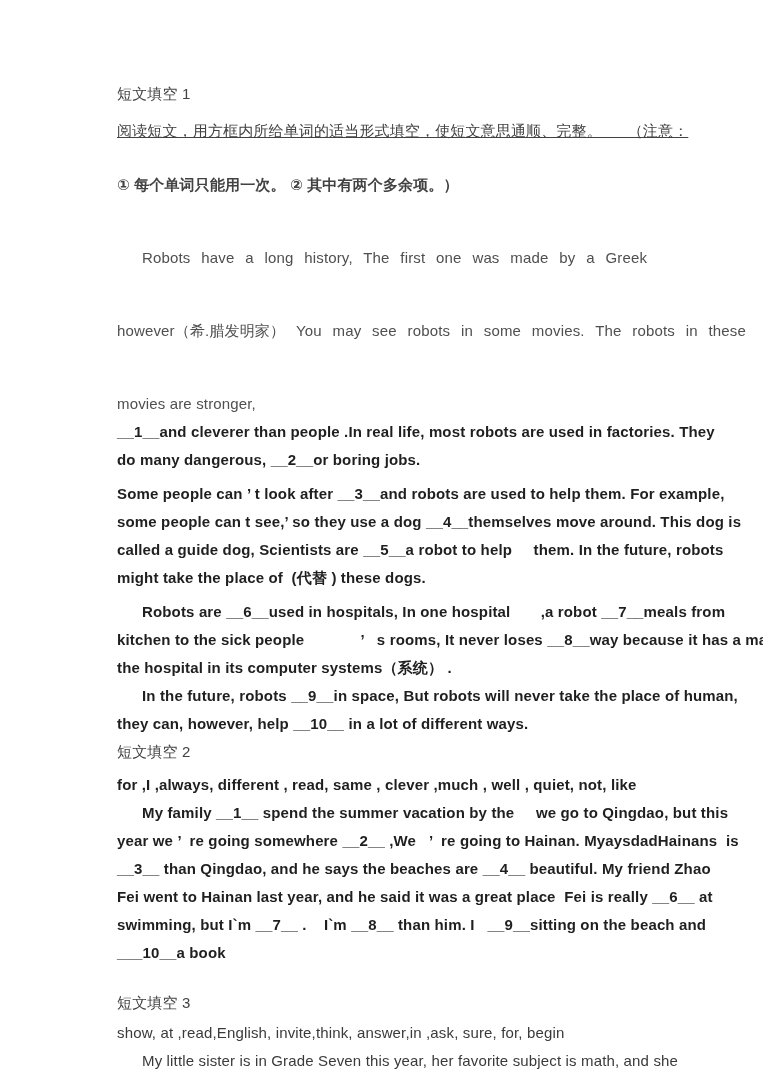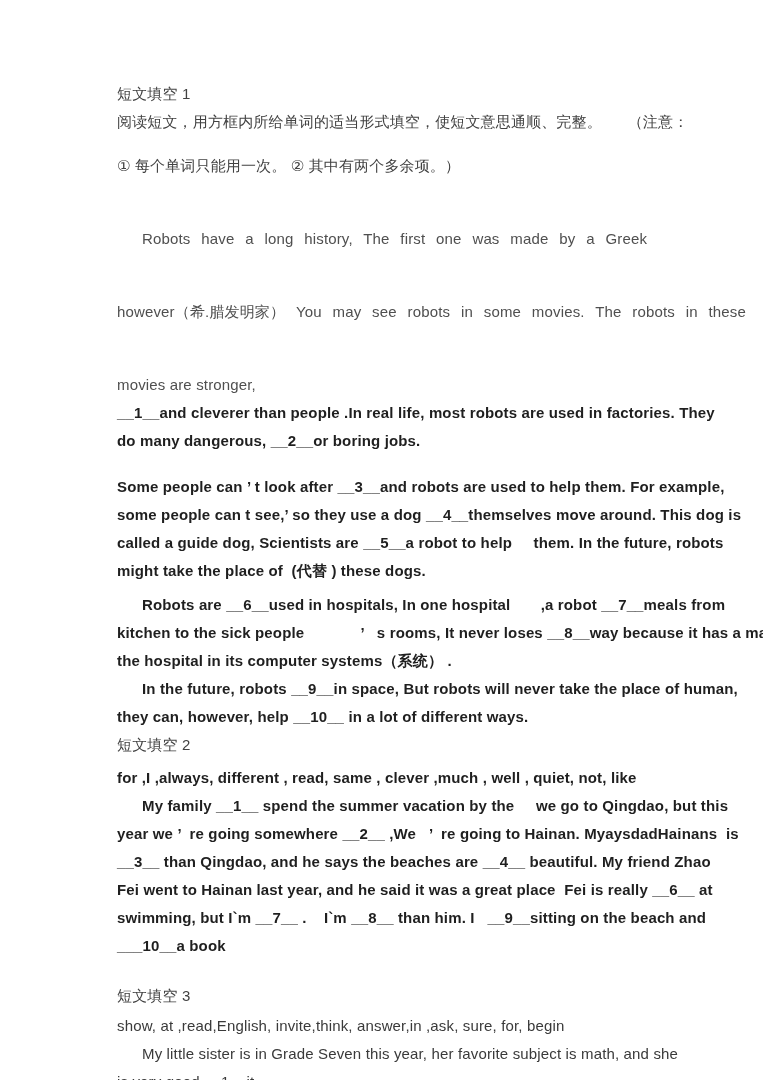--- a/index.html
+++ b/index.html
@@ -29,28 +29,28 @@
   .gray { color: #4f4f4f; margin-top: 45px; }
   .jus  { word-spacing: 6.5px; }
   .bold { font-weight: bold; color: #1f1f1f; }
   .ind  { padding-left: 25px; }
 </style>
 </head>
 <body>
 
 <div class="page">
     <div class="line cn">短文填空 1</div>
-    <div class="line cn" style="">阅读短文，用方框内所给单词的适当形式填空，使短文意思通顺、完整。      （注意：</div>
-    <div class="line cn" style="margin-top: 16px;">① 每个单词只能用一次。 ② 其中有两个多余项。）</div>
+    <div class="line cn" style="margin-top: 9px; text-decoration: underline;">阅读短文，用方框内所给单词的适当形式填空，使短文意思通顺、完整。      （注意：</div>
+    <div class="line cn" style="margin-top: 26px; font-weight: bold;">① 每个单词只能用一次。 ② 其中有两个多余项。）</div>
     <div class="line gray jus ind">Robots have a long history, The first one was made by a Greek</div>
     <div class="line gray jus">however（希.腊发明家） You may see robots in some movies. The robots in these</div>
     <div class="line gray">movies are stronger,</div>
     <div class="line bold">__1__and cleverer than people .In real life, most robots are used in factories. They</div>
     <div class="line bold">do many dangerous, __2__or boring jobs.</div>
-    <div class="line bold" style="margin-top: 18px;">Some people can ’ t look after __3__and robots are used to help them. For example,</div>
+    <div class="line bold" style="margin-top: 6px;">Some people can ’ t look after __3__and robots are used to help them. For example,</div>
     <div class="line bold">some people can t see,’ so they use a dog __4__themselves move around. This dog is</div>
     <div class="line bold">called a guide dog, Scientists are __5__a robot to help     them. In the future, robots</div>
     <div class="line bold">might take the place of  (代替 ) these dogs.</div>
     <div class="line bold ind" style="margin-top: 6px;">Robots are __6__used in hospitals, In one hospital       ,a robot __7__meals from</div>
     <div class="line bold">kitchen to the sick people             ’   s rooms, It never loses __8__way because it has a map of</div>
     <div class="line bold">the hospital in its computer systems（系统） .</div>
     <div class="line bold ind">In the future, robots __9__in space, But robots will never take the place of human,</div>
     <div class="line bold">they can, however, help __10__ in a lot of different ways.</div>
     <div class="line cn">短文填空 2</div>
     <div class="line bold" style="margin-top: 5px;">for ,I ,always, different , read, same , clever ,much , well , quiet, not, like</div>

